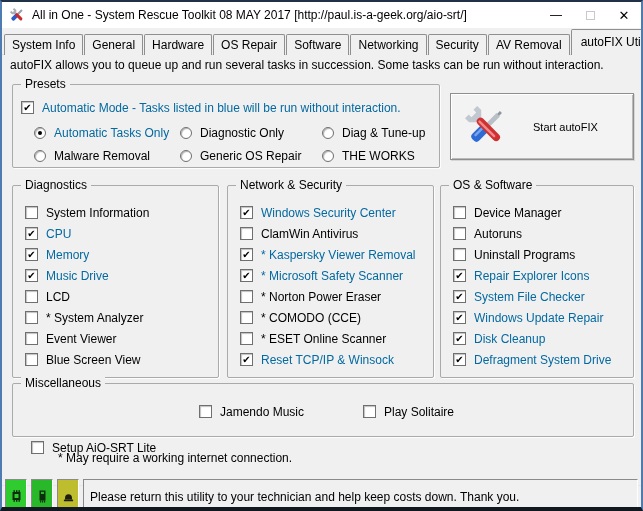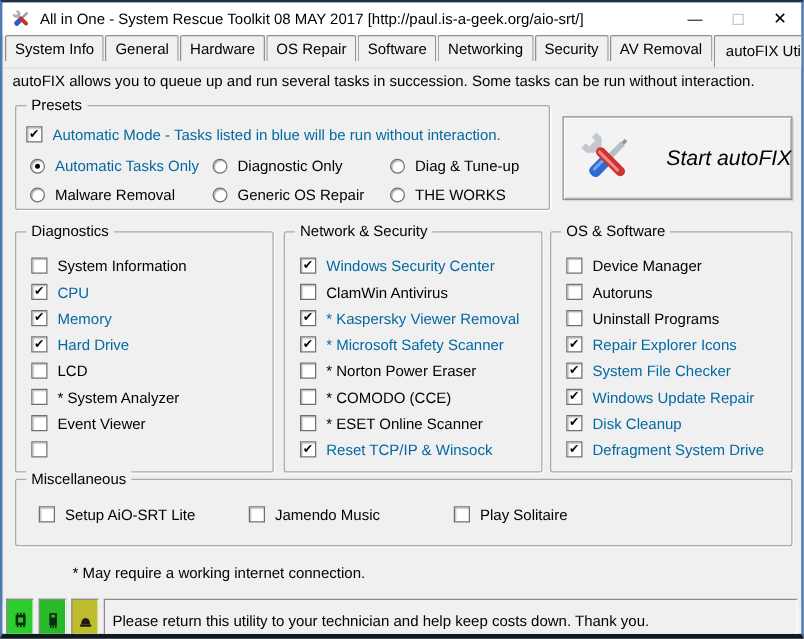--- a/index.html
+++ b/index.html
@@ -17,21 +17,21 @@
   
   .titlebar { height: 26px; background: #ffffff; display: flex; align-items: center; padding-left: 7px; }
   .app-icon { width: 16px; height: 16px; flex: 0 0 auto; }
   .titlebar .title { margin-left: 7px; flex: 1; white-space: nowrap; overflow: hidden; font-size: 12px; }
   .win-btns { display: flex; height: 100%; }
   .win-btn { width: 34px; display: flex; align-items: center; justify-content: center; font-size: 12px; color: #000; }
   .glyph-max { width: 9px; height: 9px; border: 1px solid #c9c9c9; display: inline-block; }
   .glyph-close { font-size: 13px; }
 
   
-  .tabbar { height: 27px; display: flex; align-items: flex-start; padding-left: 2px; box-shadow: inset 0 -1px 0 #dedede; }
+  .tabbar { height: 27px; display: flex; align-items: flex-end; padding-left: 2px; box-shadow: inset 0 -1px 0 #dedede; }
   .tab {
     height: 21px; line-height: 20px; padding: 0 7px; background: #f0f0f0;
     border: 1px solid #8f8f8f; border-bottom: none; border-radius: 2px 2px 0 0;
     margin-right: 1px; white-space: nowrap;
   }
   .tab.active { height: 26px; line-height: 24px; position: relative; z-index: 2; padding: 0 9px; }
 
   
   .blue { color: #0369a1; }
   .groupbox { position: absolute; border: 1px solid #aaaaaa; border-radius: 2px; box-shadow: 1px 1px 0 #fdfdfd; }
@@ -50,39 +50,39 @@
     position: relative; margin-right: 8px;
   }
   .radio .dot { position: absolute; left: 3px; top: 3px; width: 4px; height: 4px; border-radius: 50%; background: #000; }
   .lbl { white-space: nowrap; }
 
   
   .desc { position: absolute; left: 8px; top: 56px; white-space: nowrap; }
 
   #presets { left: 10px; top: 82px; width: 428px; height: 84px; }
   #auto-mode-row { position: absolute; left: 8px; top: 12px; }
-  #radio-grid { position: absolute; left: 11px; top: 37px; display: grid; grid-template-columns: 146px 142px auto; row-gap: 2px; }
+  #radio-grid { position: absolute; left: 21px; top: 37px; display: grid; grid-template-columns: 146px 142px auto; row-gap: 2px; }
 
   #btn-start {
     position: absolute; left: 448px; top: 91px; width: 184px; height: 67px;
     background: #f3f3f3; border: 1px solid #8e8e8e;
     box-shadow: inset 1px 1px 0 #ffffff, inset -1px -1px 0 #b9b9b9, 1px 1px 0 #d6d6d6;
     display: flex; align-items: center; padding-left: 12px; cursor: default;
   }
   #btn-start .tools { width: 46px; height: 46px; flex: 0 0 auto; }
-  #btn-start .lbl { margin-left: 24px; font-size: 17px; font-style: italic; }
+  #btn-start .lbl { margin-left: 24px; font-size: 11px; }
 
   #group-0 { left: 10px;  top: 183px; width: 207px; height: 193px; }
   #group-1 { left: 225px; top: 183px; width: 207px; height: 193px; }
   #group-2 { left: 438px; top: 183px; width: 194px; height: 193px; }
   .group-items { position: absolute; left: 12px; top: 16px; right: 4px; }
 
   #misc { left: 10px; top: 381px; width: 622px; height: 54px; }
   .misc-items { position: absolute; left: 18px; top: 17px; display: flex; }
-  .misc-items .item:nth-child(1) { width: 168px; }
+  .misc-items .item:nth-child(1) { width: 168px; margin-top: 36px; }
   .misc-items .item:nth-child(2) { width: 164px; }
 
   .footnote { position: absolute; left: 56px; top: 449px; }
 
   
   .statusbar { position: absolute; left: 0; right: 0; bottom: 0; height: 22px; background: #f0f0f0;
     display: flex; align-items: center; padding: 0 3px; gap: 4px; border-top: 1px solid #e6e6e6; }
   .panel { height: 36px; border: 1px solid; border-color: #8a8a8a #fdfdfd #fdfdfd #8a8a8a; background: #f0f0f0; }
   .icon-panel { width: 22px; display: flex; align-items: center; justify-content: center; }
   .icon-panel svg { display: block; }
@@ -205,36 +205,37 @@
         <div class="item">
           <span class="cb">
             <span class="mark">✔</span>
           </span>
           <span class="lbl blue">Memory</span>
         </div>
         <div class="item">
           <span class="cb">
             <span class="mark">✔</span>
           </span>
-          <span class="lbl blue">Hard Drive</span>
+          <span class="lbl blue">Music Drive</span>
         </div>
         <div class="item">
           <span class="cb"></span>
           <span class="lbl">LCD</span>
         </div>
         <div class="item">
           <span class="cb"></span>
           <span class="lbl">* System Analyzer</span>
         </div>
         <div class="item">
           <span class="cb"></span>
           <span class="lbl">Event Viewer</span>
         </div>
         <div class="item">
           <span class="cb"></span>
+          <span class="lbl">Blue Screen View</span>
         </div>
       </div>
   </div>
   <div class="groupbox" id="group-1">
     <span class="legend">Network &amp; Security</span>
     <div class="group-items">
         <div class="item">
           <span class="cb">
             <span class="mark">✔</span>
           </span>

